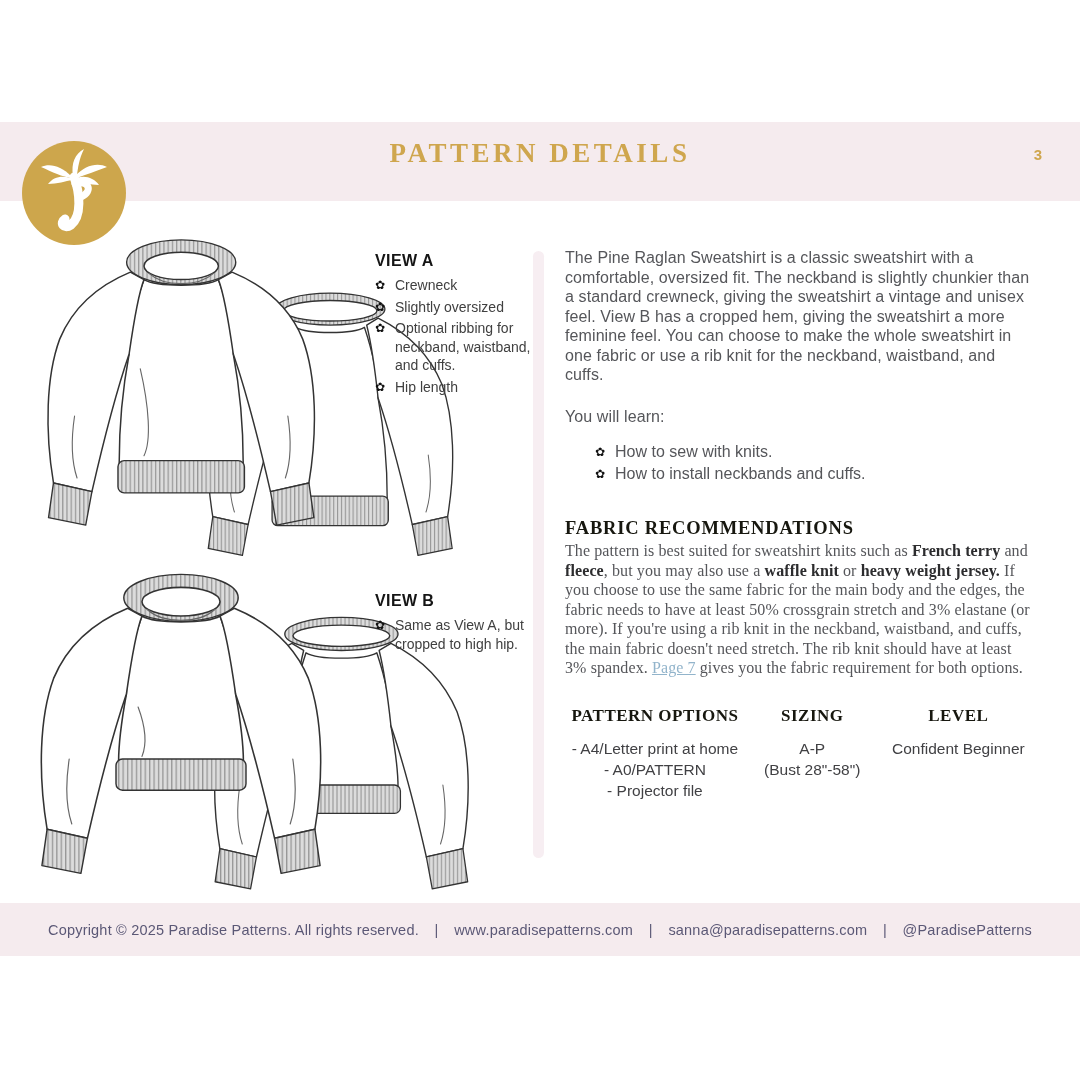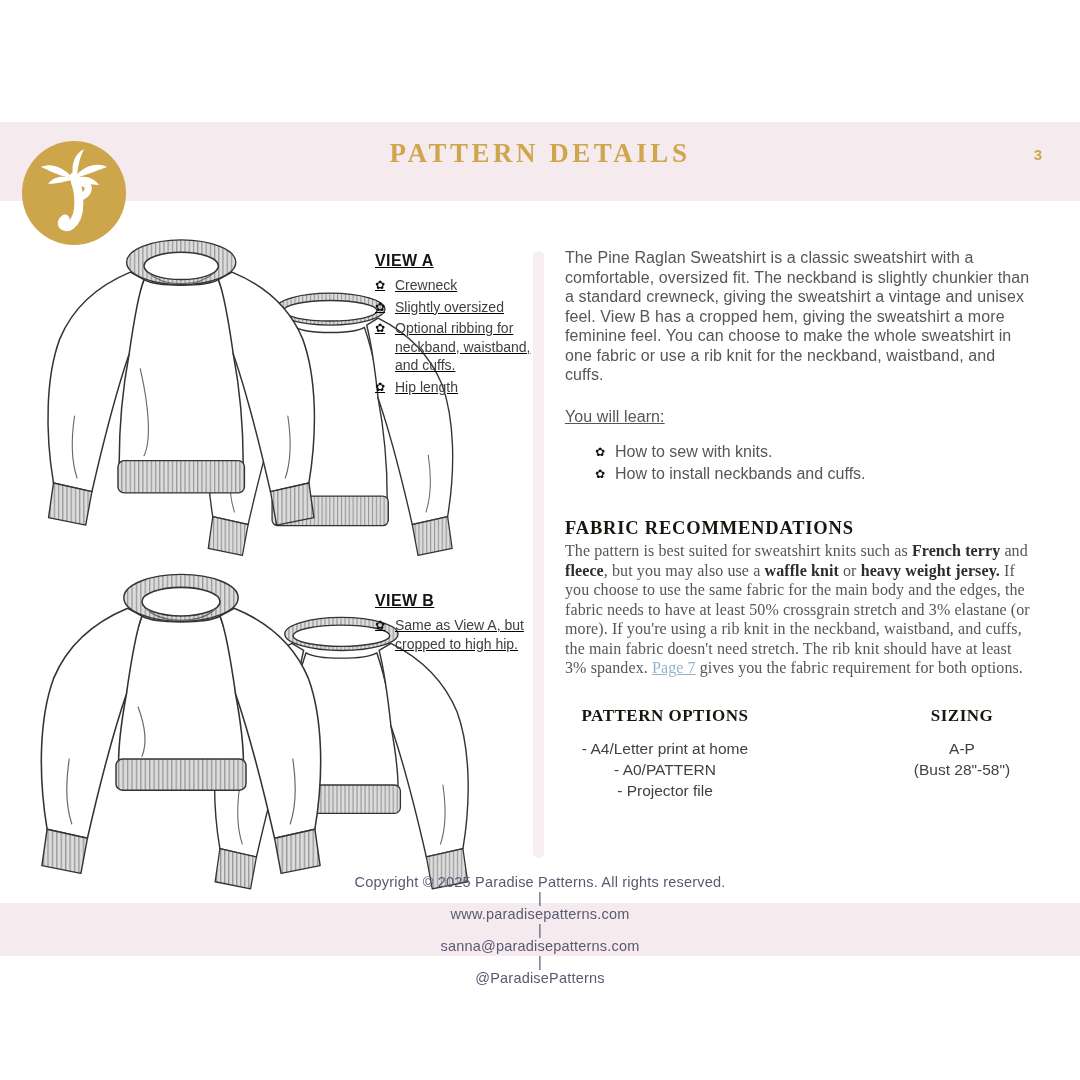--- a/index.html
+++ b/index.html
@@ -19,32 +19,32 @@
   .divider{position:absolute;left:533px;top:251px;width:11px;height:607px;border-radius:6px;background:#f7eef2;}
 
   
   .art-a{position:absolute;left:18px;top:226px;}
   .art-b{position:absolute;left:10px;top:556px;}
   .flat{stroke:#333;stroke-width:1.2;fill:#ffffff;stroke-linejoin:round;}
   .flat-detail{stroke:#666;stroke-width:0.9;fill:none;stroke-linecap:round;}
   .flat-rib{stroke:#333;stroke-width:1.1;stroke-linejoin:round;}
 
   
-  .view-block{position:absolute;width:168px;text-decoration:underline;}
+  .view-block{position:absolute;width:168px;}
   .view-a-block{left:375px;top:252px;}
   .view-b-block{left:375px;top:592px;}
   .view-title{font-size:16px;font-weight:700;color:#151515;letter-spacing:.4px;margin-bottom:6px;}
   .bullet-row{display:flex;align-items:flex-start;margin-bottom:3px;}
   .bullet-icon{flex:0 0 20px;font-size:12px;color:#111;line-height:18px;font-family:"DejaVu Sans",sans-serif;}
   .bullet-text{font-size:14px;line-height:18.5px;color:#404040;}
 
   
   .right-col{position:absolute;left:565px;top:248px;width:472px;color:#55565a;}
   .body-text{font-size:16px;line-height:19.5px;letter-spacing:.1px;}
-  .learn-label{margin-top:22px;text-decoration:underline;}
+  .learn-label{margin-top:22px;}
   .learn-list{margin-top:16px;padding-left:30px;}
   .learn-list .bullet-row{margin-bottom:2px;}
   .learn-list .bullet-icon{line-height:20px;}
   .learn-list .bullet-text{font-size:16px;line-height:20px;color:#55565a;}
   .section-heading{margin-top:34px;font-family:"Liberation Serif","DejaVu Serif",serif;
                    font-weight:700;font-size:18.5px;letter-spacing:.8px;color:#17170f;}
   .fabric-text{margin-top:2px;font-family:Liberation Serif, serif;}
   .seg-b{font-weight:700;color:#2c2c2e;}
   .seg-link{color:#92b4cb;text-decoration:underline;cursor:pointer;}
 
@@ -55,21 +55,21 @@
   .info-col-2{width:150px;}
   .info-col-3{width:175px;}
   .info-heading{font-family:"Liberation Serif","DejaVu Serif",serif;font-weight:700;
                 font-size:17px;letter-spacing:.5px;color:#17170f;margin-bottom:12px;}
   .info-line{font-size:15.5px;line-height:21px;color:#414144;}
 
   
   .footer-bar{position:absolute;left:0;top:903px;width:1080px;height:53px;background:#f5ebee;
               display:flex;align-items:center;}
   .footer-inner{display:flex;justify-content:space-between;align-items:center;width:984px;margin:0 48px;
-                font-size:14.5px;color:#5b5876;letter-spacing:.2px;flex-direction:column;}
+                font-size:14.5px;color:#5b5876;letter-spacing:.2px;}
   .footer-sep{color:#5b5876;padding:0 6px;}
 </style>
 </head>
 <body>
 
 <div class="page">
 
   <div class="header-bar"></div>
   <div class="page-title">PATTERN DETAILS</div>
   <div class="page-number">3</div>
@@ -224,20 +224,24 @@
       <div class="info-col info-col-1">
         <div class="info-heading">PATTERN OPTIONS</div>
         <div class="info-line">- A4/Letter print at home</div>
         <div class="info-line">- A0/PATTERN</div>
         <div class="info-line">- Projector file</div>
       </div>
       <div class="info-col info-col-2">
         <div class="info-heading">SIZING</div>
         <div class="info-line">A-P</div>
         <div class="info-line">(Bust 28"-58")</div>
+      </div>
+      <div class="info-col info-col-3">
+        <div class="info-heading">LEVEL</div>
+        <div class="info-line">Confident Beginner</div>
       </div>
     </div>
   </div>
 
   <div class="footer-bar">
     <div class="footer-inner">
       <span>Copyright © 2025 Paradise Patterns. All rights reserved.</span>
       <span class="footer-sep">|</span>
       <span>www.paradisepatterns.com</span>
       <span class="footer-sep">|</span>

